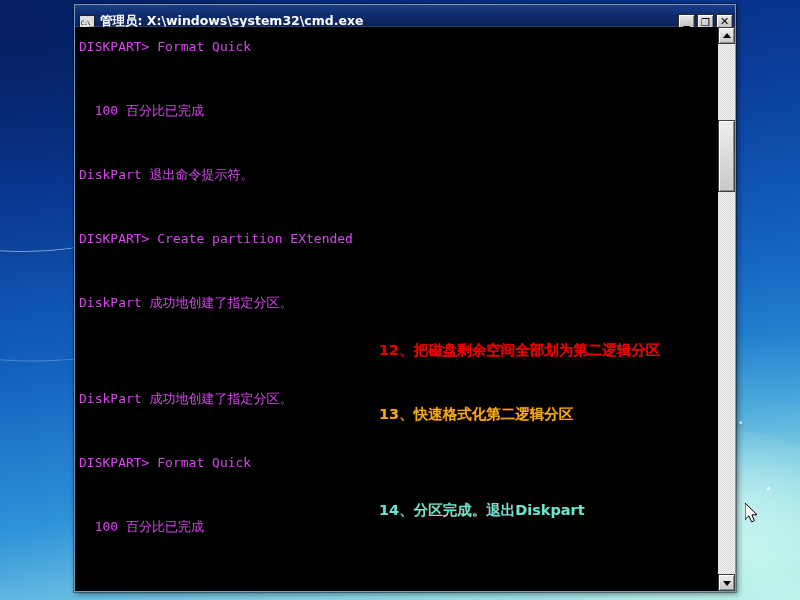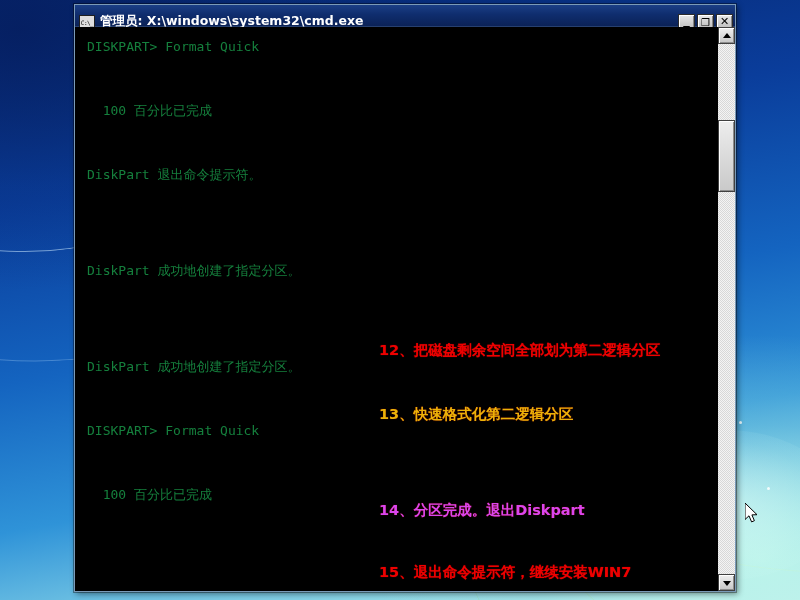--- a/index.html
+++ b/index.html
@@ -168,25 +168,25 @@
   #console-area {
     position: relative;
     height: 564px;
     background: #000;
     overflow: hidden;
   }
 
   #console-text {
     position: absolute;
     left: 0; top: 0; right: 18px; bottom: 0;
-    padding: 4px 0 0 12px;
+    padding: 4px 0 0 4px;
     box-sizing: border-box;
     font-family: "DejaVu Sans Mono", monospace;
     font-size: 13px;
-    color: #15803d;
+    color: #d946ef;
     overflow: hidden;
   }
 
   .cline {
     height: 32px;
     line-height: 32px;
     white-space: pre;
     position: relative;
   }
   .cline .txt { white-space: pre; }
@@ -303,36 +303,36 @@
     </div>
 
     <div id="console-area">
       <div id="console-text">
           <div class="cline"><span class="txt">DISKPART&gt; Format Quick</span></div>
           <div class="cline blank"><span class="txt"> </span></div>
           <div class="cline"><span class="txt">  100 百分比已完成</span></div>
           <div class="cline blank"><span class="txt"> </span></div>
           <div class="cline"><span class="txt">DiskPart 退出命令提示符。</span></div>
           <div class="cline blank"><span class="txt"> </span></div>
+          <div class="cline"><span class="txt">DISKPART&gt; Create partition EXtended</span></div>
           <div class="cline blank"><span class="txt"> </span></div>
           <div class="cline"><span class="txt">DiskPart 成功地创建了指定分区。</span></div>
           <div class="cline blank"><span class="txt"> </span></div>
           <div class="cline blank"><span class="txt"> </span></div>
           <div class="cline"><span class="txt">DiskPart 成功地创建了指定分区。</span></div>
           <div class="cline blank"><span class="txt"> </span></div>
           <div class="cline"><span class="txt">DISKPART&gt; Format Quick</span></div>
           <div class="cline blank"><span class="txt"> </span></div>
           <div class="cline"><span class="txt">  100 百分比已完成</span></div>
           <div class="cline blank"><span class="txt"> </span></div>
         </div>
       <div id="annotations">
           <div class="anno" style="left: 304px; top: 314px; color: rgb(238, 0, 0);">12、把磁盘剩余空间全部划为第二逻辑分区</div>
           <div class="anno" style="left: 304px; top: 378px; color: #eab308;">13、快速格式化第二逻辑分区</div>
-          <div class="anno" style="left: 304px; top: 474px; color: #d946ef;">14、分区完成。退出Diskpart</div>
-          <div class="anno" style="left: 304px; top: 536px; color: rgb(238, 0, 0);">15、退出命令提示符，继续安装WIN7</div>
+          <div class="anno" style="left: 304px; top: 474px; color: #5eead4;">14、分区完成。退出Diskpart</div>
         </div>
 
       <div id="scrollbar">
         <div class="sb-btn up">
           <span class="arrow"></span>
         </div>
         <div id="sb-thumb" style="top: 93px; height: 72px;"></div>
         <div class="sb-btn down">
           <span class="arrow"></span>
         </div>

